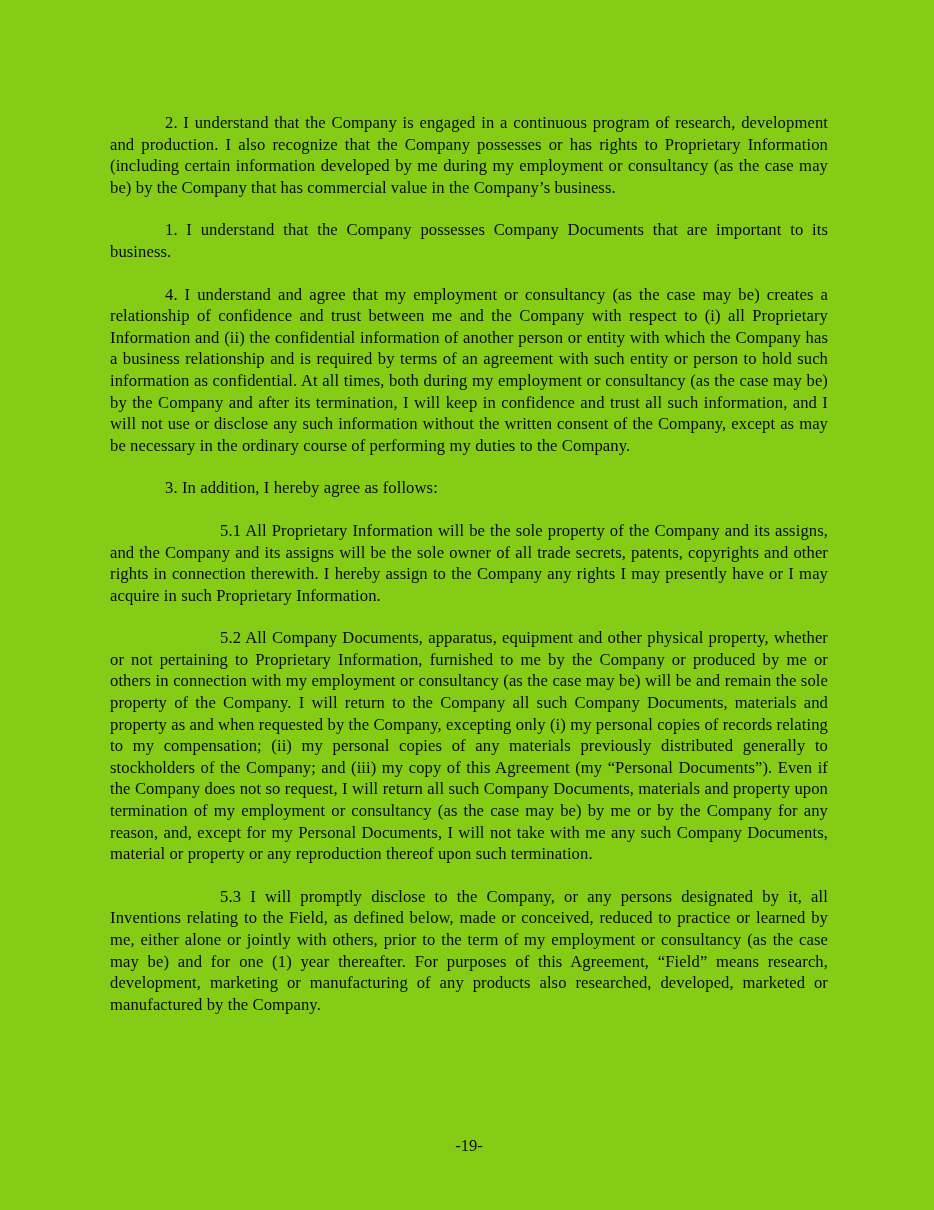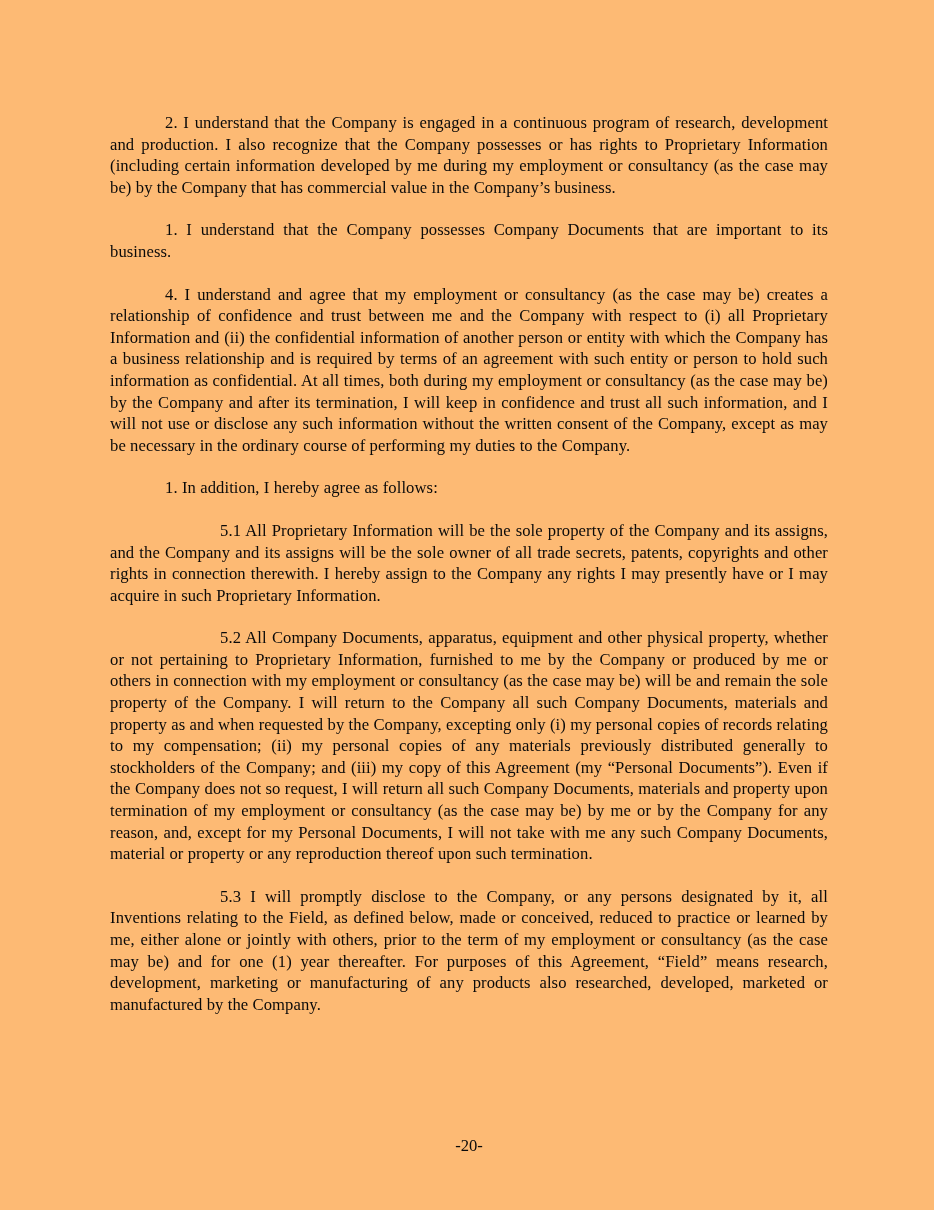--- a/index.html
+++ b/index.html
@@ -5,21 +5,21 @@
   * { box-sizing: border-box; }
   html, body {
     margin: 0;
     padding: 0;
     background: #ffffff;
   }
   .page {
     position: relative;
     width: 934px;
     height: 1210px;
-    background: #fdba74;
+    background: #84cc16;
     font-family: "Liberation Serif", "DejaVu Serif", serif;
     color: #0a0a0a;
     overflow: hidden;
   }
   .content {
     position: absolute;
     top: 112px;
     left: 110px;
     width: 718px;
   }
@@ -43,19 +43,19 @@
   }
 </style>
 </head>
 <body>
 
 <div class="page">
   <div class="content">
     <p class="indent-1">2. I understand that the Company is engaged in a continuous program of research, development and production. I also recognize that the Company possesses or has rights to Proprietary Information (including certain information developed by me during my employment or consultancy (as the case may be) by the Company that has commercial value in the Company’s business.</p>
     <p class="indent-1">1. I understand that the Company possesses Company Documents that are important to its business.</p>
     <p class="indent-1">4. I understand and agree that my employment or consultancy (as the case may be) creates a relationship of confidence and trust between me and the Company with respect to (i) all Proprietary Information and (ii) the confidential information of another person or entity with which the Company has a business relationship and is required by terms of an agreement with such entity or person to hold such information as confidential. At all times, both during my employment or consultancy (as the case may be) by the Company and after its termination, I will keep in confidence and trust all such information, and I will not use or disclose any such information without the written consent of the Company, except as may be necessary in the ordinary course of performing my duties to the Company.</p>
-    <p class="indent-1">1. In addition, I hereby agree as follows:</p>
+    <p class="indent-1">3. In addition, I hereby agree as follows:</p>
     <p class="indent-2">5.1 All Proprietary Information will be the sole property of the Company and its assigns, and the Company and its assigns will be the sole owner of all trade secrets, patents, copyrights and other rights in connection therewith. I hereby assign to the Company any rights I may presently have or I may acquire in such Proprietary Information.</p>
     <p class="indent-2">5.2 All Company Documents, apparatus, equipment and other physical property, whether or not pertaining to Proprietary Information, furnished to me by the Company or produced by me or others in connection with my employment or consultancy (as the case may be) will be and remain the sole property of the Company. I will return to the Company all such Company Documents, materials and property as and when requested by the Company, excepting only (i) my personal copies of records relating to my compensation; (ii) my personal copies of any materials previously distributed generally to stockholders of the Company; and (iii) my copy of this Agreement (my “Personal Documents”). Even if the Company does not so request, I will return all such Company Documents, materials and property upon termination of my employment or consultancy (as the case may be) by me or by the Company for any reason, and, except for my Personal Documents, I will not take with me any such Company Documents, material or property or any reproduction thereof upon such termination.</p>
     <p class="indent-2">5.3 I will promptly disclose to the Company, or any persons designated by it, all Inventions relating to the Field, as defined below, made or conceived, reduced to practice or learned by me, either alone or jointly with others, prior to the term of my employment or consultancy (as the case may be) and for one (1) year thereafter. For purposes of this Agreement, “Field” means research, development, marketing or manufacturing of any products also researched, developed, marketed or manufactured by the Company.</p>
   </div>
-  <div class="page-footer">-20-</div>
+  <div class="page-footer">-19-</div>
 </div>
 
 </body></html>

